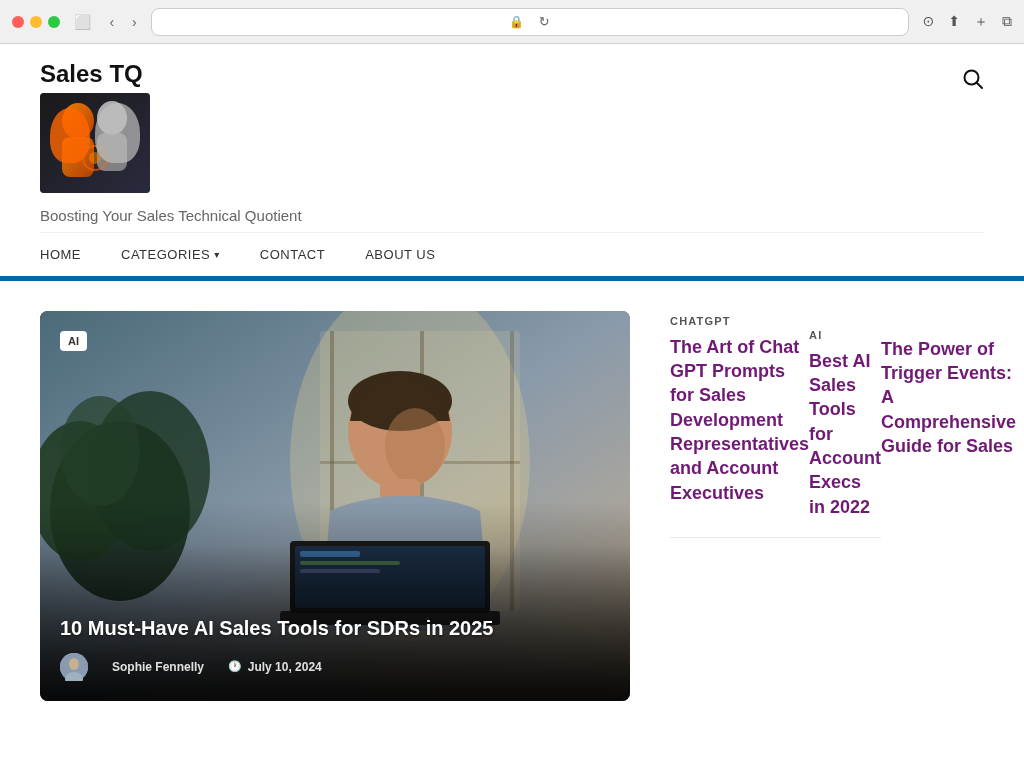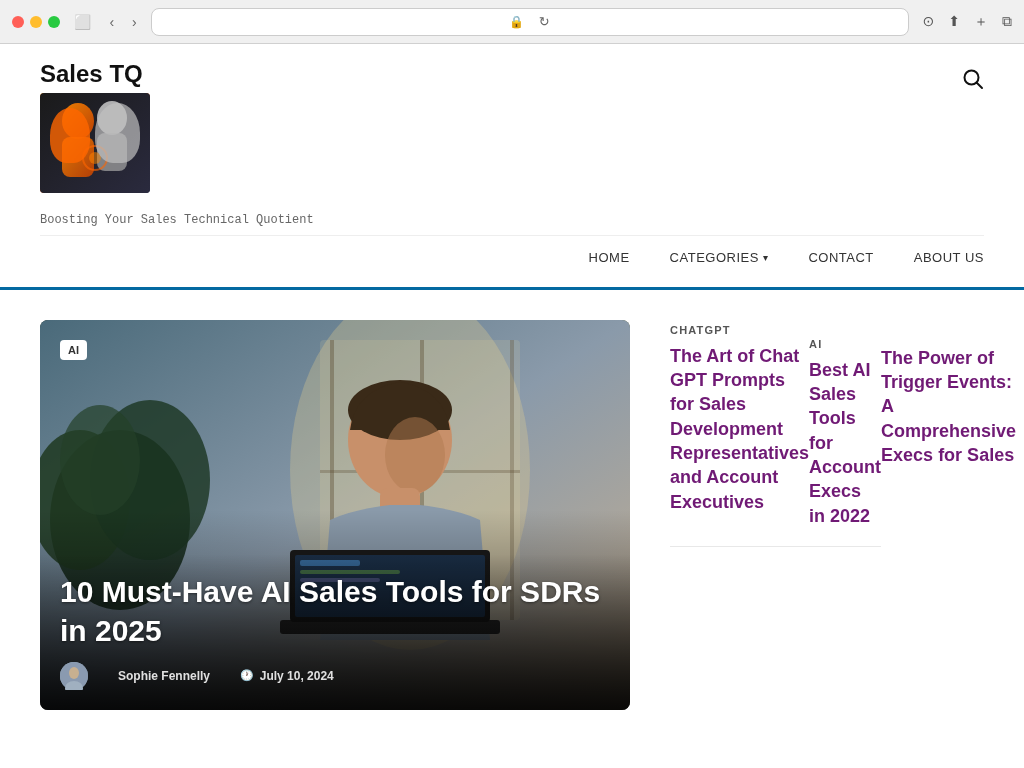--- a/index.html
+++ b/index.html
@@ -39,22 +39,22 @@
 
     
     .site-wrapper {
       background: #fff;
       height: calc(768px - 44px);
       overflow-y: auto;
     }
 
     
     .site-header {
-      padding: 16px 40px 8px;
-      border-bottom: 3px solid #0369a1;
+      padding: 16px 40px 0;
+      border-bottom: 5px solid #0369a1;
     }
     .header-top {
       display: flex;
       justify-content: space-between;
       align-items: flex-start;
       margin-bottom: 8px;
     }
     .logo-area {
       display: flex;
       flex-direction: column;
@@ -90,36 +90,35 @@
     .logo-image::after {
       content: '';
       position: absolute;
       top: 10px; right: 10px;
       width: 45px; height: 60px;
       background: #c0c0c0;
       border-radius: 50% 50% 40% 40%;
       opacity: 0.7;
     }
     .logo-tagline {
-      font-size: 12px;
+      font-size: 15px;
       color: #666;
-      margin-top: 20px;
-      font-family: Liberation Mono, monospace;
+      margin-top: 14px;
     }
     .search-icon-header {
       font-size: 20px;
       color: #111;
       cursor: pointer;
       margin-top: 8px;
     }
 
     
     .site-nav {
       display: flex;
-      justify-content: flex-end;
+      justify-content: flex-start;
       gap: 40px;
       padding: 14px 0;
       border-top: 1px solid #eee;
     }
     .nav-item {
       font-size: 13px;
       font-weight: 500;
       color: #333;
       letter-spacing: 0.5px;
       cursor: pointer;
@@ -192,31 +191,32 @@
       font-weight: 600;
       padding: 4px 8px;
       border-radius: 4px;
       z-index: 2;
     }
     .featured-caption {
       position: relative;
       z-index: 2;
     }
     .featured-title {
-      font-size: 30px;
+      font-size: 20px;
       font-weight: 700;
       color: #fff;
       line-height: 1.3;
       margin-bottom: 12px;
       text-shadow: 0 1px 3px rgba(0,0,0,0.5);
+      text-align: right;
     }
     .featured-meta {
       display: flex;
       align-items: center;
-      gap: 30px;
+      gap: 24px;
     }
     .author-avatar {
       width: 28px; height: 28px;
       border-radius: 50%;
       background: linear-gradient(135deg, #a0c0d0, #708090);
       display: inline-flex;
       align-items: center;
       justify-content: center;
       font-size: 12px;
       color: #fff;
@@ -428,20 +428,20 @@
         <div class="article-title">The Art of Chat GPT Prompts for Sales Development Representatives and Account Executives</div>
       </div>
 
       <div class="sidebar-article">
         <div class="article-category">AI</div>
         <div class="article-title">Best AI Sales Tools for Account Execs in 2022</div>
       </div>
 
       <div class="sidebar-article">
         <div class="article-category"></div>
-        <div class="article-title">The Power of Trigger Events: A Comprehensive Execs for Sales</div>
+        <div class="article-title">The Power of Trigger Events: A Comprehensive Guide for Sales</div>
       </div>
 
     </aside>
 
   </main>
 
 </div>
 
 </body></html>

